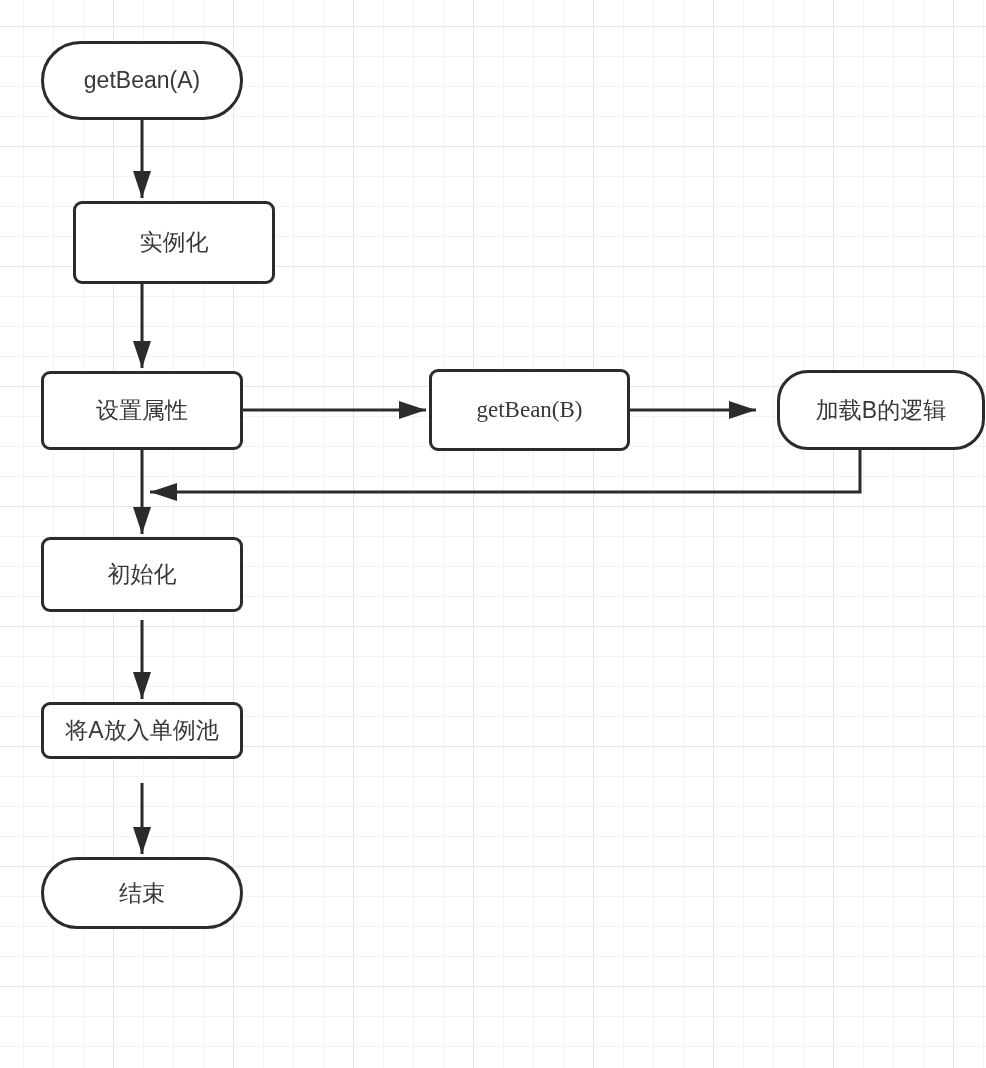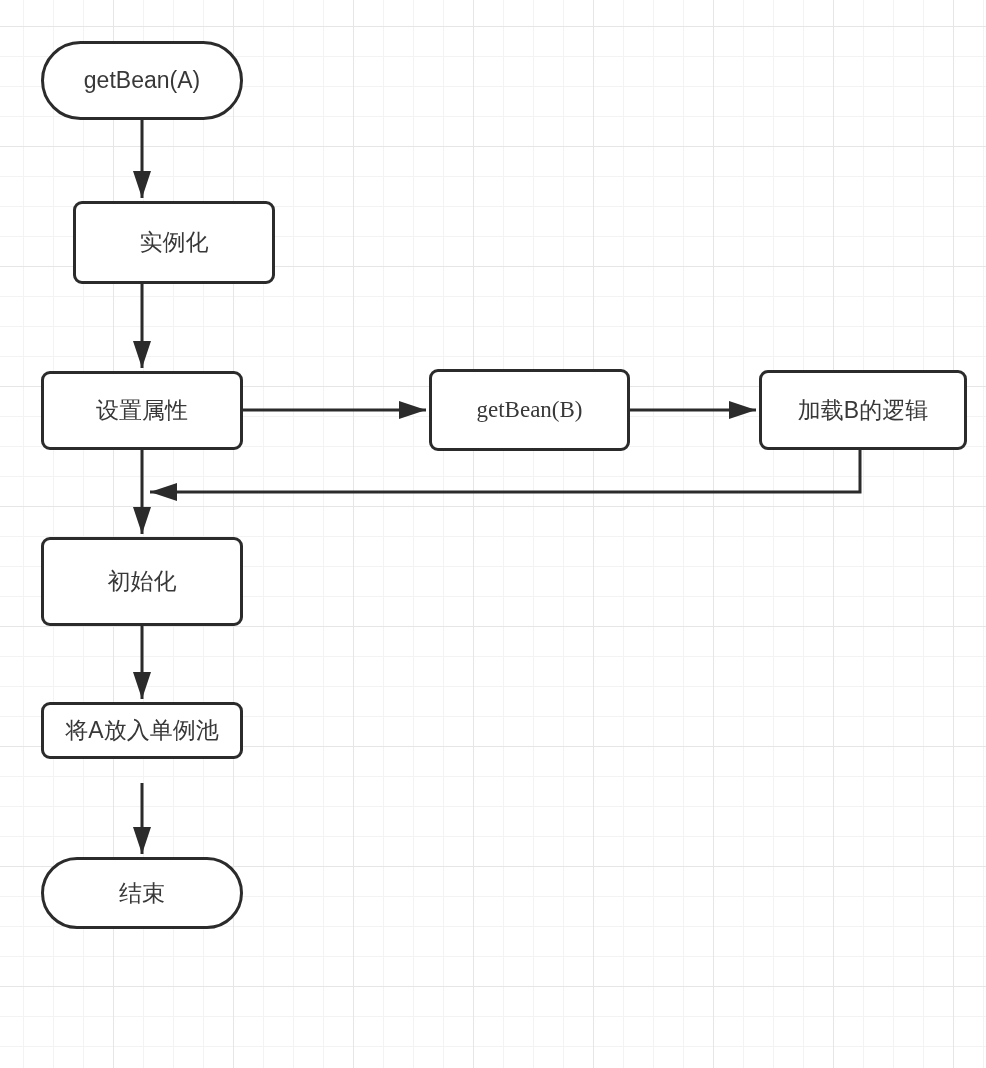--- a/index.html
+++ b/index.html
@@ -90,25 +90,25 @@
   </div>
 
   <div class="node" style="left:41px; top:371px; width:202px; height:79px;">
     <span>设置属性</span>
   </div>
 
   <div class="node" style="left:429px; top:369px; width:201px; height:82px;font-family:Liberation Serif, serif;">
     <span>getBean(B)</span>
   </div>
 
-  <div class="node" style="left:759px; top:370px; width:208px; height:80px;">
+  <div class="node" style="left:777px; top:370px; width:208px; height:80px;border-radius:31px;">
     <span>加载B的逻辑</span>
   </div>
 
-  <div class="node" style="left:41px; top:537px; width:202px; height:89px;">
+  <div class="node" style="left:41px; top:537px; width:202px; height:75px;">
     <span>初始化</span>
   </div>
 
   <div class="node" style="left:41px; top:702px; width:202px; height:57px;">
     <span>将A放入单例池</span>
   </div>
 
   <div class="node stadium" style="left:41px; top:857px; width:202px; height:72px;">
     <span>结束</span>
   </div>

